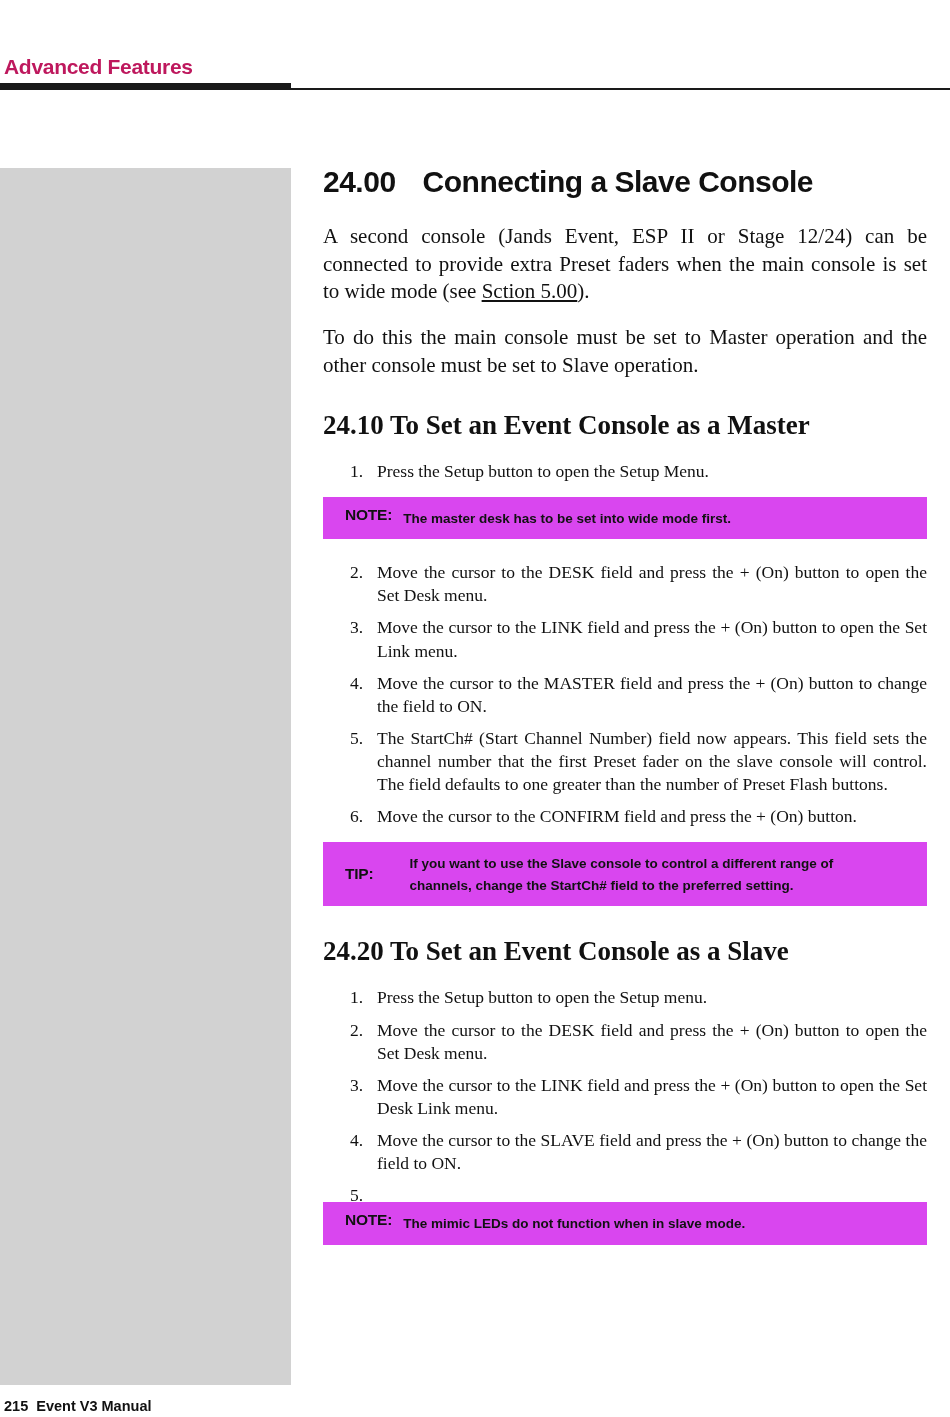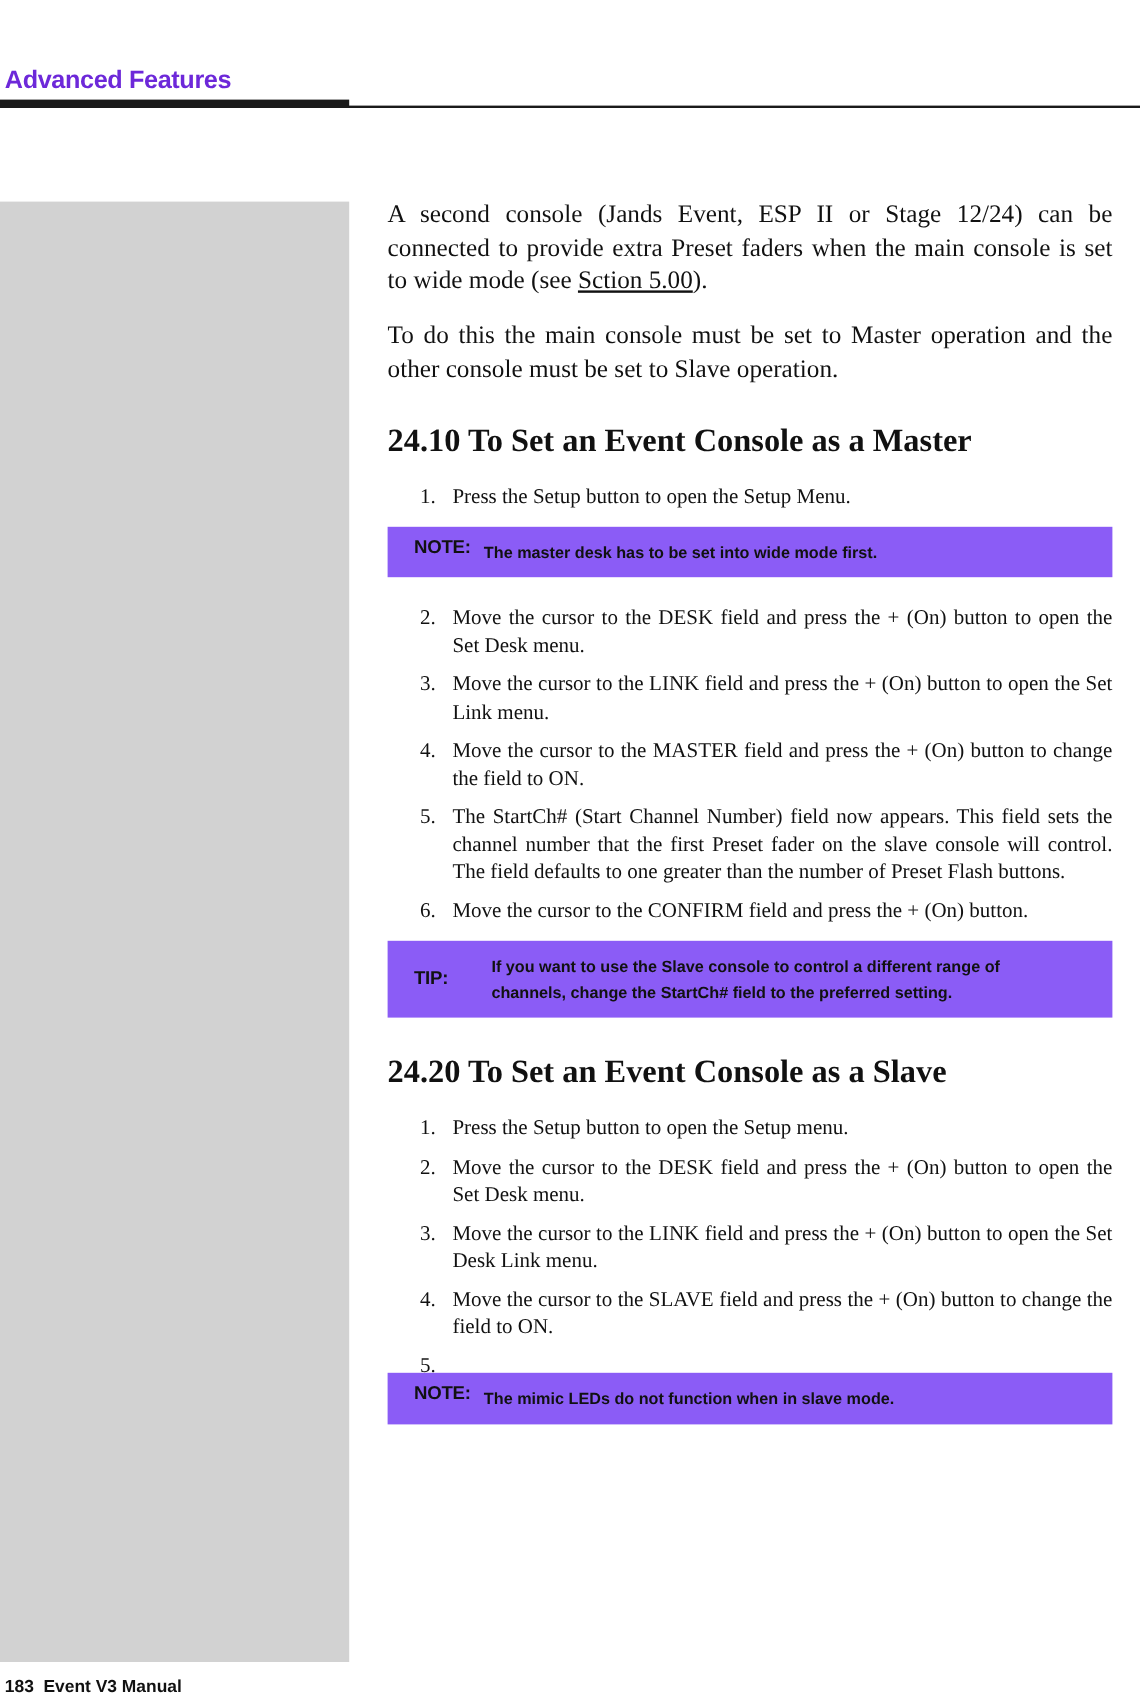--- a/index.html
+++ b/index.html
@@ -11,21 +11,21 @@
     position: relative;
     overflow: hidden;
   }
   .page { position: relative; width: 950px; height: 1417px; background: #ffffff; }
 
   
   .chapter-title {
     position: absolute; top: 55px; left: 4px;
     font-family: "Liberation Sans", sans-serif;
     font-weight: bold; font-size: 21px; letter-spacing: -0.3px;
-    color: #6d28d9;
+    color: #be185d;
   }
   .rule-thin { position: absolute; top: 88px; left: 0; width: 950px; height: 2px; background: #1a1a1a; }
   .rule-thick { position: absolute; top: 83px; left: 0; width: 291px; height: 7px; background: #1a1a1a; }
 
   
   .sidebar { position: absolute; left: 0; top: 168px; width: 291px; height: 1217px; background: #d2d2d2; }
 
   
   .main { position: absolute; left: 323px; top: 165px; width: 604px; }
 
@@ -49,21 +49,21 @@
   }
 
   .step {
     position: relative;
     font-size: 17.5px; line-height: 1.32; text-align: justify;
     padding-left: 54px; margin-bottom: 9px;
   }
   .step-num { position: absolute; left: 27px; top: 0; }
 
   .notebox {
-    background: #8b5cf6;
+    background: #d946ef;
     margin: 14px 0 22px 0;
     padding: 9px 14px 10px 22px;
     display: flex; align-items: flex-start;
     font-family: "Liberation Sans", sans-serif; font-weight: bold;
   }
   .note-label { font-size: 15.5px; margin-right: 11px; white-space: nowrap; letter-spacing: -0.2px; }
   .note-text { font-size: 13.5px; line-height: 1.6; padding-top: 2px; text-align: left; }
   .tipbox .note-label { margin-right: 36px; }
   .tipbox .note-text { max-width: 478px; }
   .tipbox { margin-bottom: 28px; align-items: center; }
@@ -82,20 +82,23 @@
 <div class="page">
 
   <div class="chapter-title">Advanced Features</div>
   <div class="rule-thin"></div>
   <div class="rule-thick"></div>
 
   <div class="sidebar"></div>
 
   <div class="main">
 
+    <h1 class="section-title">
+      <span class="sec-num">24.00</span><span>Connecting a Slave Console</span>
+    </h1>
 
     <p class="body-par"><span>A second console (Jands Event, ESP II or Stage 12/24) can be connected to provide extra Preset faders when the main console is set to wide mode (see </span><span class="xref">Sction 5.00</span><span>).</span></p>
 
     <p class="body-par">To do this the main console must be set to Master operation and the other console must be set to Slave operation.</p>
 
     <h2 class="subheading">24.10 To Set an Event Console as a Master</h2>
 
     <div class="step">
       <span class="step-num">1.</span>
       <span>Press the Setup button to open the Setup Menu.</span>
@@ -156,15 +159,15 @@
 
     <div class="gap-before-sub"></div>
 
     <div class="notebox">
       <span class="note-label">NOTE:</span>
       <span class="note-text">The mimic LEDs do not function when in slave mode.</span>
     </div>
 
   </div>
 
-  <div class="footer">183  Event V3 Manual</div>
+  <div class="footer">215  Event V3 Manual</div>
 
 </div>
 
 </body></html>

